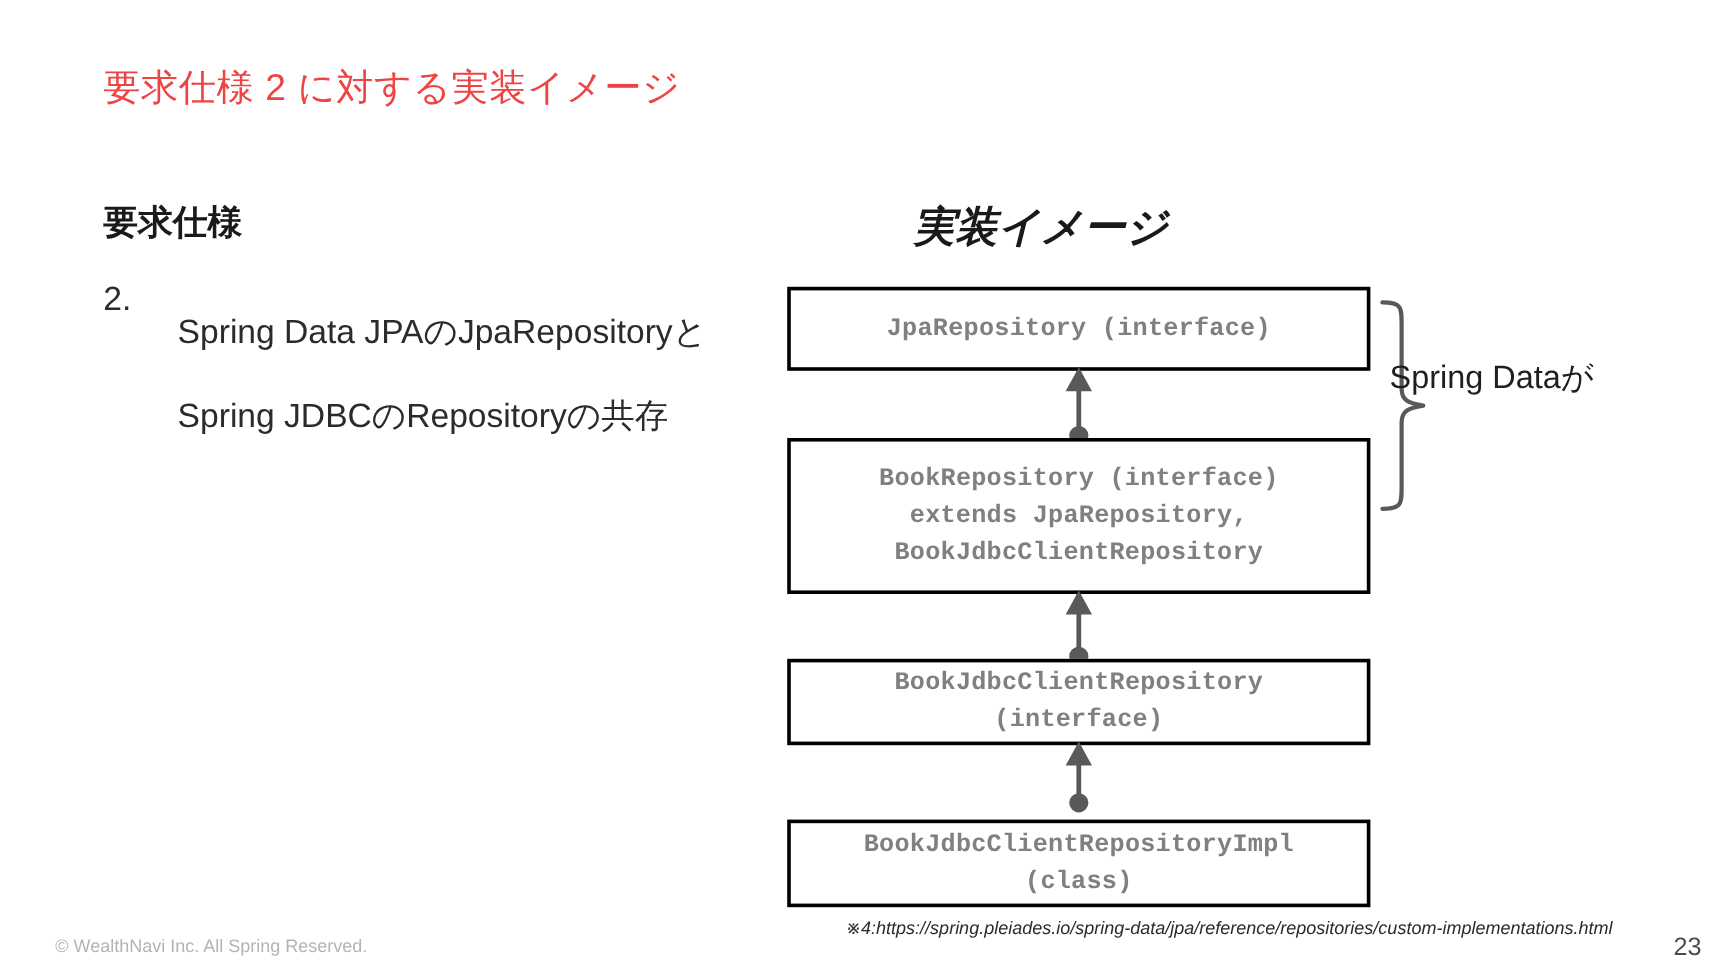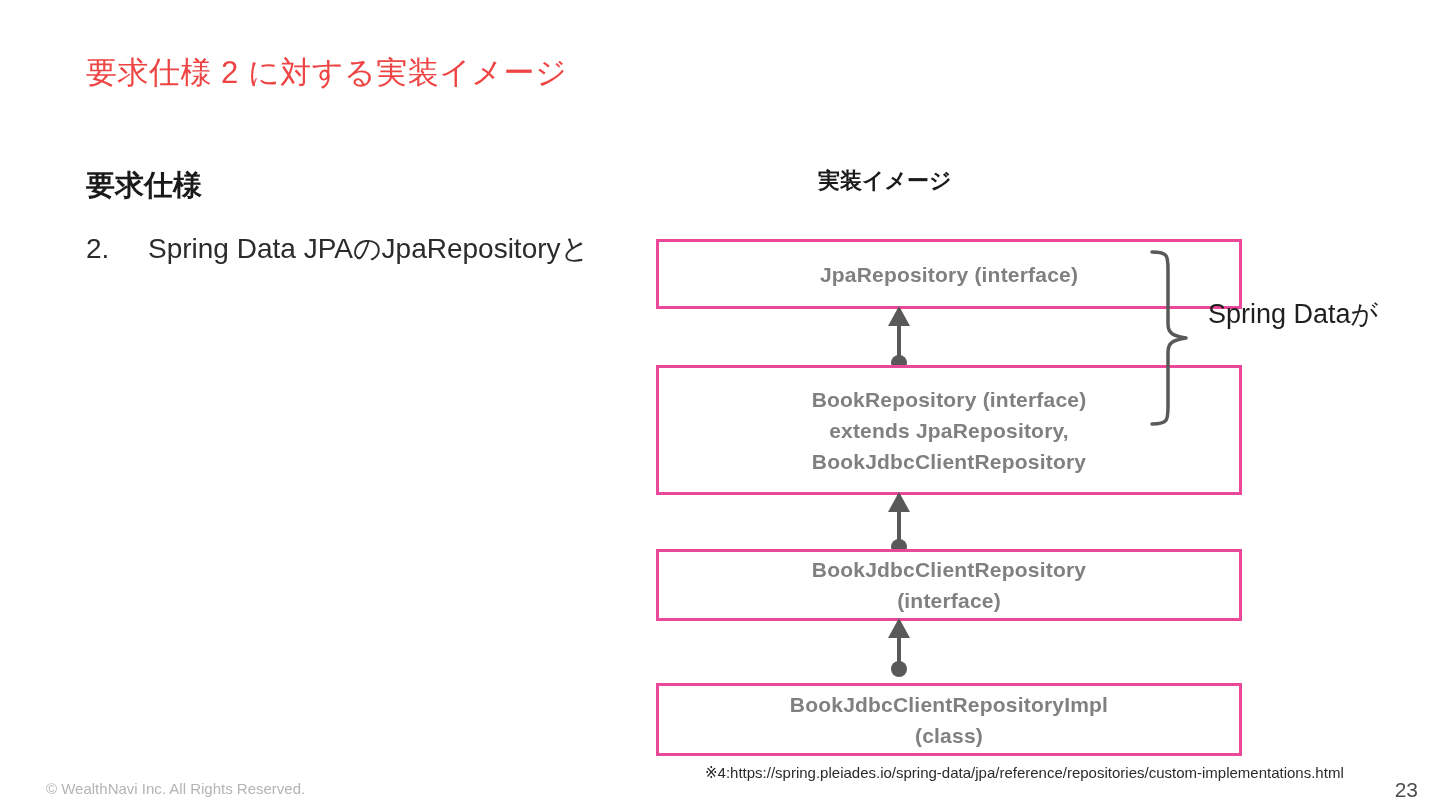--- a/index.html
+++ b/index.html
@@ -52,52 +52,54 @@
     color: #2b2b2b;
   }
   .req-num {
     width: 62px;
     flex: 0 0 62px;
     text-align: left;
   }
   .req-text {
     flex: 1 1 auto;
   }
-  .req-text .line { display: block; white-space: nowrap; }
+  .req-text .line { display: block; white-space: nowrap; margin-top: 28px; }
 
   
   #right-heading {
     position: absolute;
-    left: 818px;
+    left: 761px;
     top: 166px;
-    font-size: 22px;
+    font-size: 35px;
     font-weight: bold;
     color: #1a1a1a;
     white-space: nowrap;
+    font-style: italic;
   }
 
   #diagram {
     position: absolute;
     left: 656px;
     top: 239px;
     width: 486px;
     height: 505px;
   }
 
   .uml-box {
     position: absolute;
     left: 0;
-    width: 586px;
+    width: 486px;
     box-sizing: border-box;
-    border: 3px solid #ec4899;
+    border: 3px solid #000000;
     background: #ffffff;
     display: flex;
     align-items: center;
     justify-content: center;
     text-align: center;
+    font-family: Liberation Mono, monospace;
   }
   .uml-box .box-label {
     font-size: 21px;
     font-weight: bold;
     line-height: 31px;
     color: #808080;
     white-space: pre-line;
     letter-spacing: 0.2px;
   }
 
@@ -148,38 +150,39 @@
     position: absolute;
     left: 1148px;
     top: 248px;
     width: 44px;
     height: 180px;
   }
   #brace svg { display: block; }
 
   #brace-note {
     position: absolute;
-    left: 1208px;
+    left: 1158px;
     top: 296px;
     font-size: 27px;
     line-height: 36px;
     color: #1f1f1f;
     white-space: nowrap;
   }
   #brace-note .note-line { display: block; }
   #brace-note .note-sup { font-size: 16px; }
 
   
   #footnote {
     position: absolute;
     left: 705px;
     top: 764px;
     font-size: 15px;
     color: #2b2b2b;
     white-space: nowrap;
+    font-style: italic;
   }
 
   
   #copyright {
     position: absolute;
     left: 46px;
     top: 780px;
     font-size: 15px;
     color: #b4b4b4;
     white-space: nowrap;
@@ -198,20 +201,21 @@
 
 <div id="slide-title">要求仕様 2 に対する実装イメージ</div>
 
 <div id="left-heading">要求仕様</div>
 
 <div id="req-list">
   <div class="req-item">
     <span class="req-num">2.</span>
     <span class="req-text">
       <span class="line">Spring Data JPAのJpaRepositoryと</span>
+      <span class="line">Spring JDBCのRepositoryの共存</span>
     </span>
   </div>
 </div>
 
 <div id="right-heading">実装イメージ</div>
 
 <div id="diagram">
 
   <div class="uml-box" id="box-0">
     <span class="box-label">JpaRepository (interface)</span>
@@ -258,14 +262,14 @@
     <path d="M4 4 C20 4, 20 8, 20 22 L20 76 C20 86, 26 88, 38 90 C26 92, 20 94, 20 104 L20 158 C20 172, 20 176, 4 176" stroke="#595959" stroke-width="3.5" fill="none" stroke-linecap="round" stroke-linejoin="round"></path>
   </svg>
 </div>
 
 <div id="brace-note">
   <span class="note-line">Spring Dataが</span>
 </div>
 
 <div id="footnote">※4:https://spring.pleiades.io/spring-data/jpa/reference/repositories/custom-implementations.html</div>
 
-<div id="copyright">© WealthNavi Inc. All Rights Reserved.</div>
+<div id="copyright">© WealthNavi Inc. All Spring Reserved.</div>
 <div id="page-number">23</div>
 
 </body></html>

